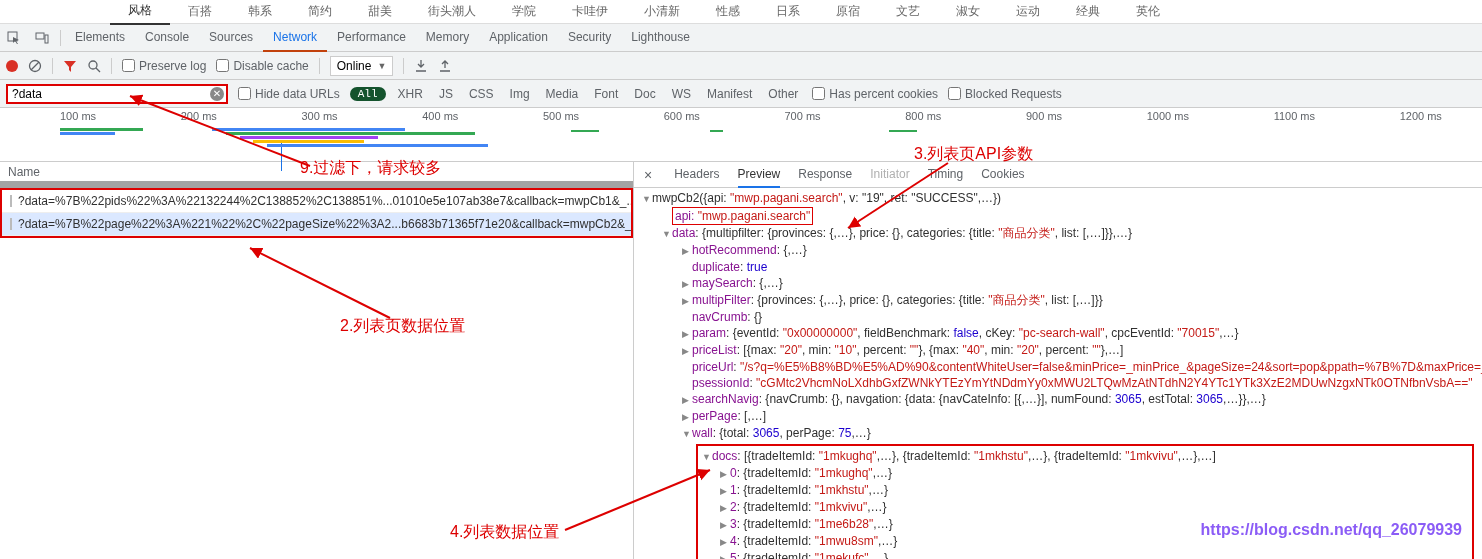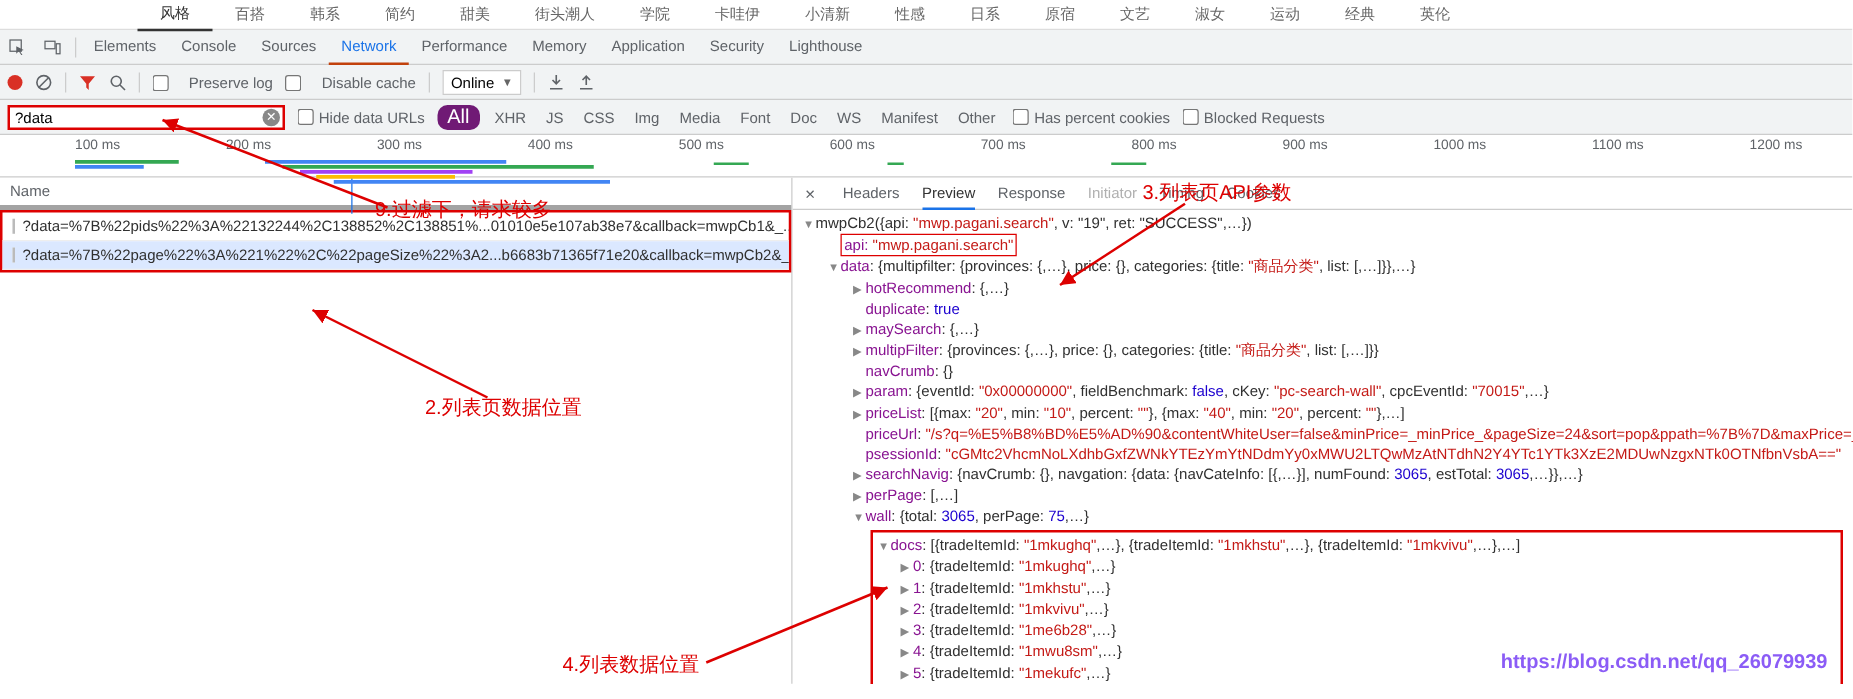--- a/index.html
+++ b/index.html
@@ -12,43 +12,43 @@
 .devtools-tabs { display: flex; align-items: center; height: 28px; border-bottom: 1px solid #ccc; background: #f1f3f4; }
 .devtools-tabs .icon-btn { width: 28px; height: 28px; display: flex; align-items: center; justify-content: center; color: #5f6368; }
 .devtools-tabs .dtab { padding: 6px 10px; color: #5f6368; cursor: pointer; font-size: 12px; }
 .devtools-tabs .dtab.active { color: #1a73e8; border-bottom: 2px solid #c2410c; }
 
 .toolbar1 { display: flex; align-items: center; height: 28px; border-bottom: 1px solid #ccc; padding: 0 6px; gap: 10px; background: #f1f3f4; }
 .toolbar1 .rec { width: 12px; height: 12px; border-radius: 50%; background: #d93025; }
 .toolbar1 .tb-icon { width: 14px; height: 14px; display: flex; align-items: center; justify-content: center; color: #5f6368; }
 .toolbar1 .funnel { color: #d93025; }
 .toolbar1 .sep { width: 1px; height: 16px; background: #ccc; }
-.toolbar1 label { display: flex; align-items: flex-end; gap: 16px; color: #5f6368; font-size: 12px; }
+.toolbar1 label { display: flex; align-items: flex-start; gap: 4px; color: #5f6368; font-size: 12px; }
 .toolbar1 input[type=checkbox] { width: 13px; height: 13px; }
 .toolbar1 .online { padding: 2px 6px; border: 1px solid #ccc; background: #fff; font-size: 12px; display:flex; align-items:center; gap:6px;}
 .toolbar1 .online .chev{font-size:9px;color:#666}
 
 .filter-row { display: flex; align-items: center; height: 28px; border-bottom: 1px solid #ccc; padding: 0 6px; gap: 10px; background: #f1f3f4; }
 .filter-input-wrap { position: relative; }
 .filter-input { width: 222px; height: 20px; border: 2px solid #d00; padding: 2px 20px 2px 4px; font-size: 12px; background:#fff; }
 .filter-clear { position: absolute; right: 4px; top: 3px; width: 14px; height: 14px; border-radius: 50%; background: #888; color: #fff; font-size: 10px; display: flex; align-items: center; justify-content: center; }
 .filter-row label { display: flex; align-items: center; gap: 4px; color: #5f6368; font-size: 12px; }
-.filter-row .pill { background: #701a75; color: #fff; border-radius: 8px; padding: 1px 8px; font-size: 16px; }
+.filter-row .pill { background: #14532d; color: #fff; border-radius: 8px; padding: 1px 8px; font-size: 11px; font-family: Liberation Mono, monospace; }
 .filter-row .ft { color: #5f6368; font-size: 12px; padding: 2px 4px; }
 
-.timeline { height: 34px; border-bottom: 1px solid #ccc; position: relative; background: #fff; }
+.timeline { height: 54px; border-bottom: 1px solid #ccc; position: relative; background: #fff; }
 .timeline .ticks { display: flex; justify-content: space-between; padding: 2px 40px 0 60px; color: #5f6368; font-size: 11px; }
 .timeline .bars { position: absolute; top: 18px; left: 60px; right: 40px; height: 24px; }
 .timeline .bar { position: absolute; height: 2px; }
 .timeline .marker { position:absolute; top:15px; height:30px; width:1px; background:#1a73e8;}
 
 .content { display: flex; height: calc(559px - 24px - 28px - 28px - 28px - 46px); }
 
 .left-pane { width: 634px; border-right: 1px solid #ccc; display: flex; flex-direction: column; }
-.left-pane .hdr { height: 26px; border-bottom: 4px solid #a3a3a3; display: flex; align-items: center; padding: 0 8px; color: #5f6368; font-size: 12px; text-align: center; }
+.left-pane .hdr { height: 26px; border-bottom: 7px solid #a3a3a3; display: flex; align-items: center; padding: 0 8px; color: #5f6368; font-size: 12px; text-align: center; }
 .left-pane .rows { border: 2px solid #d00; margin: 0; flex:0 0 auto; }
 .left-pane .row { padding: 4px 8px; font-size: 12px; color: #303030; border-bottom: 1px solid #eee; white-space: nowrap; overflow: hidden; text-overflow: ellipsis; display:flex; align-items:center; gap:6px;}
 .left-pane .row .fi{width:12px;height:12px;border:1px solid #bbb;background:#f8f8f8;}
 .left-pane .row.selected { background: #dbe8ff; }
 .left-pane .blank { flex:1; }
 
 .right-pane { flex: 1; display: flex; flex-direction: column; overflow: hidden; }
 .right-pane .subtabs { height: 26px; border-bottom: 1px solid #ccc; display: flex; align-items: center; gap: 18px; padding: 0 10px; color: #5f6368; font-size: 12px; }
 .right-pane .subtabs .close { color: #5f6368; font-size: 14px; padding-right: 4px; }
 .right-pane .subtabs .stab { cursor: pointer; padding: 5px 0;}

